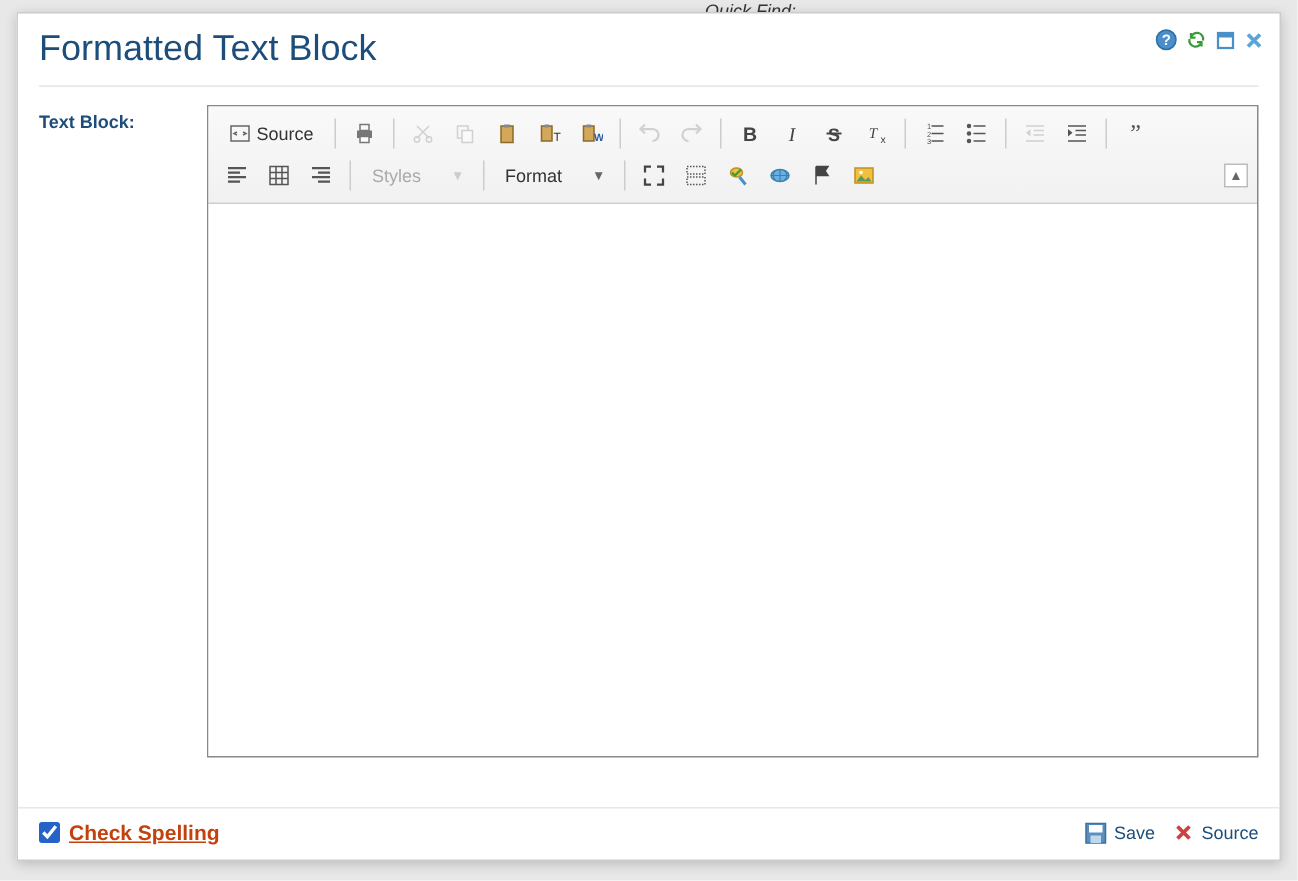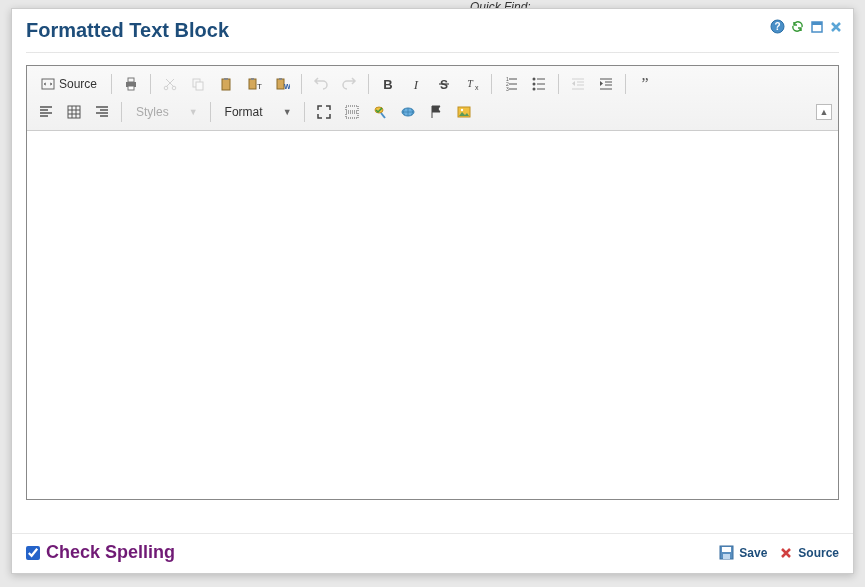--- a/index.html
+++ b/index.html
@@ -1,21 +1,21 @@
 <!DOCTYPE html>
 <html><head>
 <meta charset="utf-8">
 <style>
 * { box-sizing: border-box; margin: 0; padding: 0; }
 body { font-family: Verdana, Arial, sans-serif; font-size: 12px; background: #f0f0f0; width: 865px; height: 587px; overflow: hidden; position: relative; }
 .backdrop { position: absolute; inset: 0; background: #e8e8e8; }
 .bg-text { position: absolute; top: 0; left: 470px; font-size: 12px; color: #333; font-style: italic; }
 .dialog { position: absolute; left: 11px; top: 8px; width: 843px; height: 566px; background: #fff; border: 1px solid #ccc; box-shadow: 0 2px 8px rgba(0,0,0,0.2); }
 .dialog-header { padding: 10px 14px 6px; position: relative; }
-.dialog-title { color: #1d4d7a; font-size: 20px; font-weight: bold; }
+.dialog-title { color: #1d4d7a; font-size: 24px; font-weight: normal; }
 .dialog-subtitle { color: #333; font-size: 12px; margin-top: 3px; }
 .header-icons { position: absolute; right: 10px; top: 10px; display: flex; gap: 5px; align-items: center; }
 .header-icons span { cursor: pointer; display: inline-flex; }
 .divider { height: 1px; background: linear-gradient(to bottom, #ddd, #eee); margin: 4px 14px 0; }
 .dialog-body { padding: 12px 14px; display: flex; gap: 14px; }
 .label-col { width: 98px; color: #1d4d7a; font-weight: bold; font-size: 12px; padding-top: 4px; }
 .editor-col { flex: 1; }
 .editor-wrap { border: 1px solid #888; background: #fff; }
 .toolbar { background: linear-gradient(#f9f9f9, #f1f1f1); border-bottom: 1px solid #ccc; padding: 4px 6px; }
 .toolbar-row { display: flex; align-items: center; gap: 2px; flex-wrap: wrap; min-height: 28px; text-align: center; }
@@ -25,23 +25,23 @@
 .source-btn { display: inline-flex; align-items: center; gap: 4px; padding: 0 8px; height: 26px; cursor: pointer; color: #333; font-size: 12px; border-radius: 2px; }
 .combo { display: inline-flex; align-items: center; height: 26px; padding: 0 6px 0 8px; cursor: pointer; color: #333; font-size: 12px; gap: 20px; }
 .combo.disabled { color: #aaa; cursor: default; }
 .combo .caret { font-size: 9px; color: #666; }
 .combo.disabled .caret { color: #ccc; }
 .collapse-toggle { margin-left: auto; width: 16px; height: 16px; border: 1px solid #bbb; display: inline-flex; align-items: center; justify-content: center; cursor: pointer; font-size: 9px; color: #666; background: #fff; }
 .editor-area { height: 368px; background: #fff; }
 .dialog-footer { position: absolute; bottom: 0; left: 0; right: 0; padding: 8px 14px 10px; display: flex; align-items: center; border-top: 1px solid #e8e8e8; }
 .check-wrap { display: flex; align-items: center; gap: 6px; }
 .check-wrap input { width: 14px; height: 14px; accent-color: #2563c9; }
-.check-label { color: #701a75; font-weight: bold; font-size: 18px; }
+.check-label { color: #c2410c; font-weight: bold; font-size: 14px; text-decoration: underline; }
 .footer-right { margin-left: auto; display: flex; align-items: center; gap: 12px; }
-.fbtn { display: inline-flex; align-items: center; gap: 5px; cursor: pointer; color: #1d4d7a; font-weight: bold; font-size: 12px; }
+.fbtn { display: inline-flex; align-items: center; gap: 5px; cursor: pointer; color: #1d4d7a; font-weight: normal; font-size: 12px; }
 svg { display: block; }
 </style>
 </head>
 <body>
 
 <div class="backdrop">
   <span class="bg-text">Quick Find:</span>
 </div>
 
 <div class="dialog">
@@ -69,20 +69,21 @@
       <span>
           <svg width="14" height="14" viewBox="0 0 14 14">
             <path d="M3 3 L11 11 M11 3 L3 11" stroke="#5aa5d6" stroke-width="2.5"></path>
           </svg>
         </span>
     </div>
   </div>
   <div class="divider"></div>
 
   <div class="dialog-body">
+    <div class="label-col">Text Block:</div>
     <div class="editor-col">
       <div class="editor-wrap">
         <div class="toolbar">
           <div class="toolbar-row">
             <span class="source-btn">
               <svg width="14" height="14" viewBox="0 0 14 14">
                   <rect x="1" y="2" width="12" height="10" fill="none" stroke="#666" stroke-width="1"></rect>
                   <path d="M5 6 L3 7 L5 8 M9 6 L11 7 L9 8" stroke="#666" fill="none" stroke-width="1"></path>
                 </svg>
               <span>Source</span>

